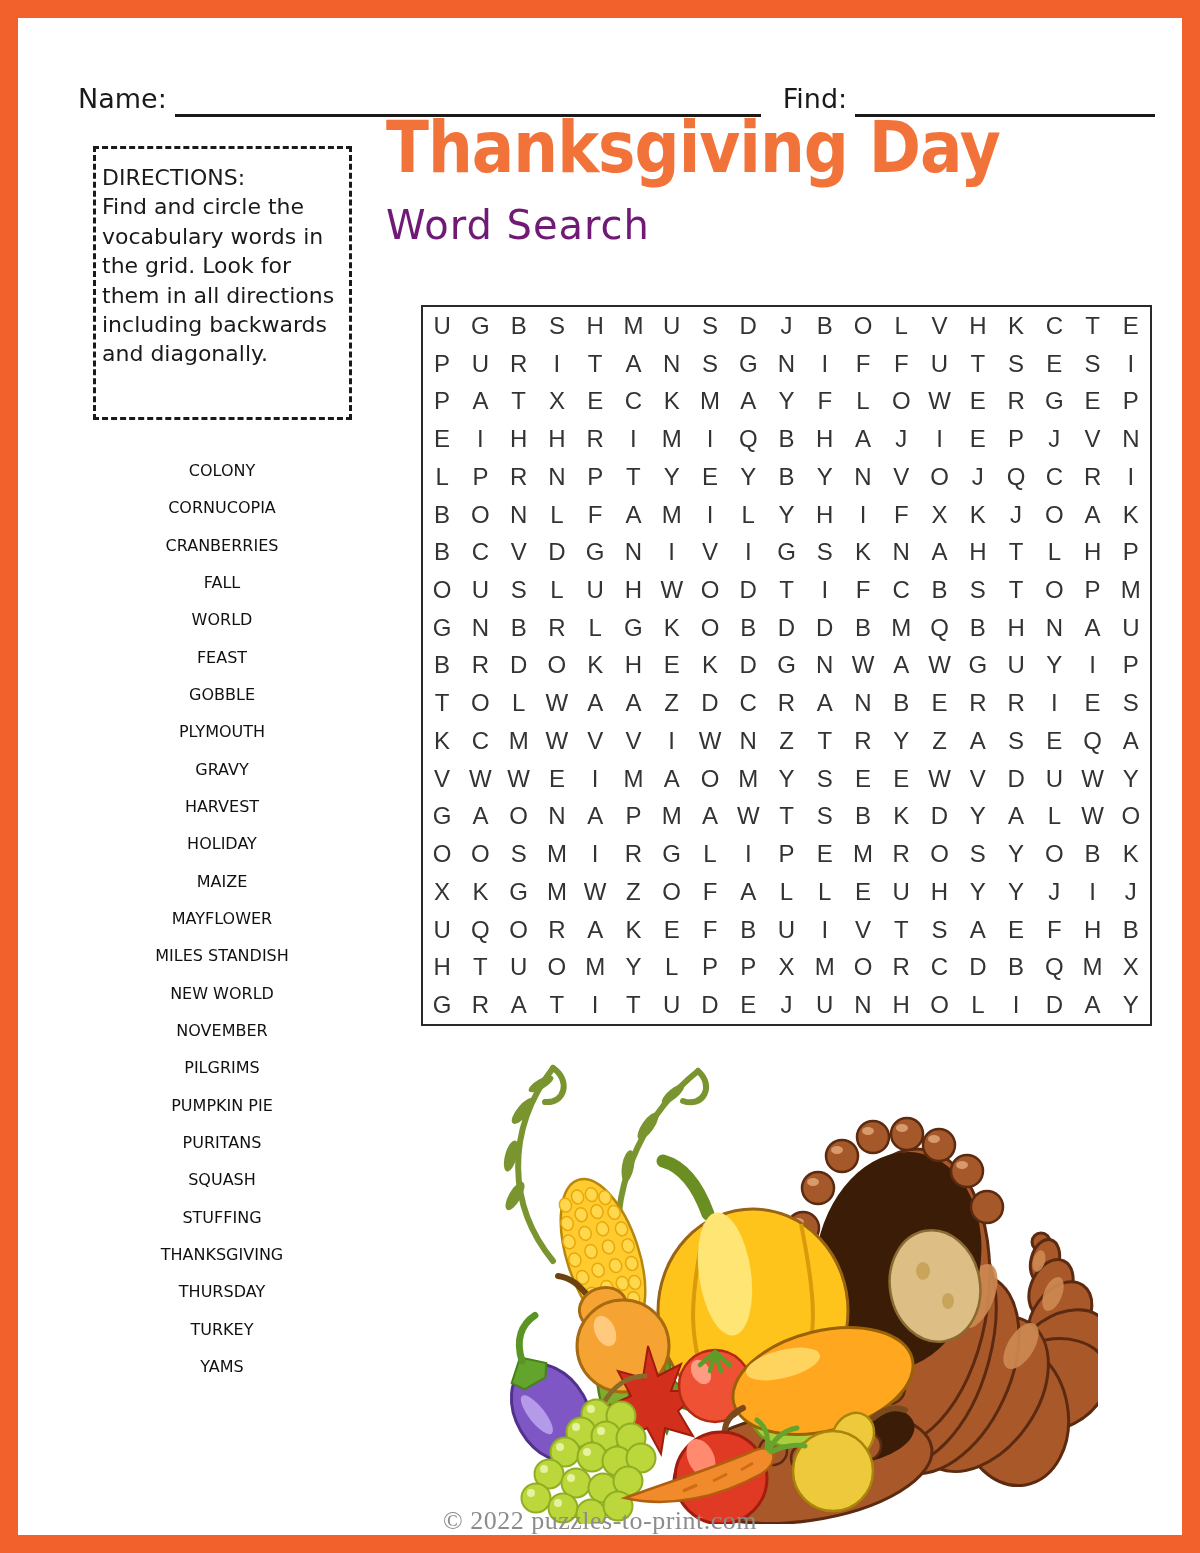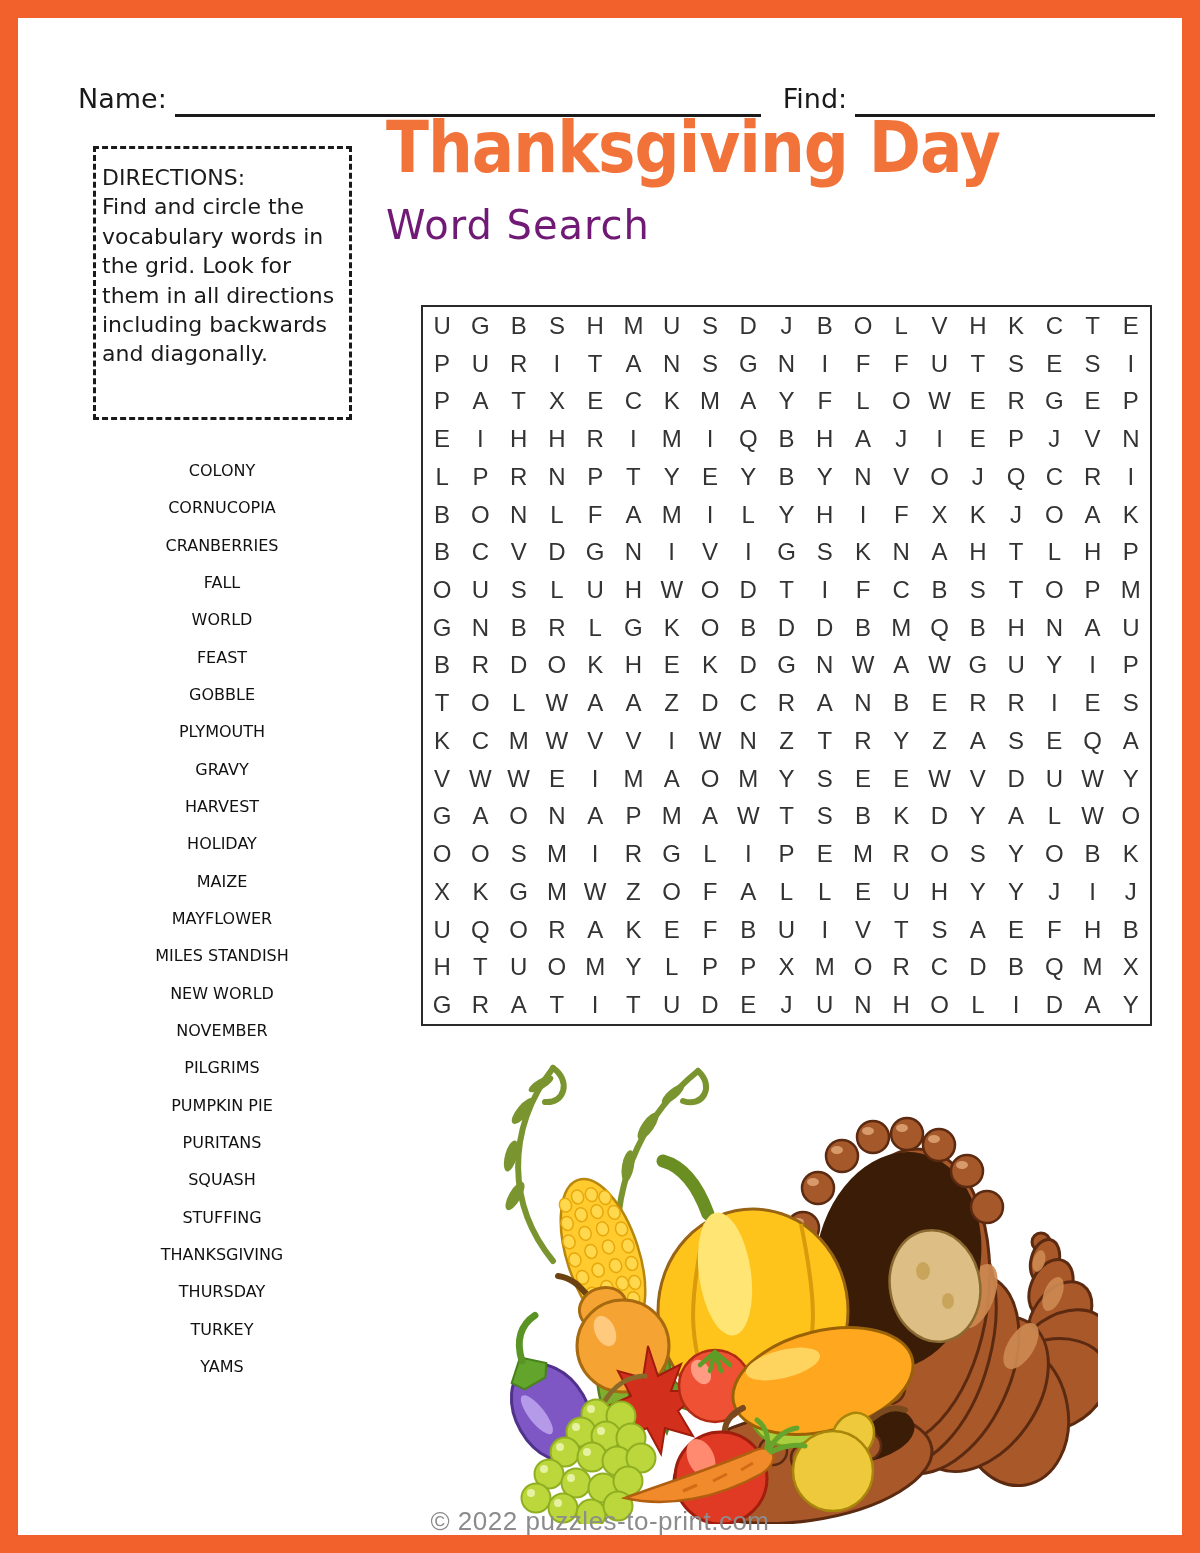--- a/index.html
+++ b/index.html
@@ -51,21 +51,21 @@
     position:absolute;left:49px;top:434px;width:310px;
     margin:0;padding:0;list-style:none;text-align:center;
     font-size:16px;color:#111;
   }
   .word-list li{height:37.33px;display:flex;align-items:center;justify-content:center;}
   
   .cornucopia{position:absolute;left:435px;top:1028px;width:645px;height:478px;}
   
   .footer{
     position:absolute;left:0;top:1488px;width:1164px;text-align:center;
-    font-family:Liberation Sans, sans-serif;font-size:26px;color:#8c8c8c;letter-spacing:0.5px;
+    font-family:Liberation Serif, serif;font-size:26px;color:#8c8c8c;letter-spacing:0.5px;
   }
 </style>
 </head>
 <body>
 
 <div class="page">
 
   <div class="header-row">
     <span>Name:</span>
     <span class="blank-line name-line"></span>

